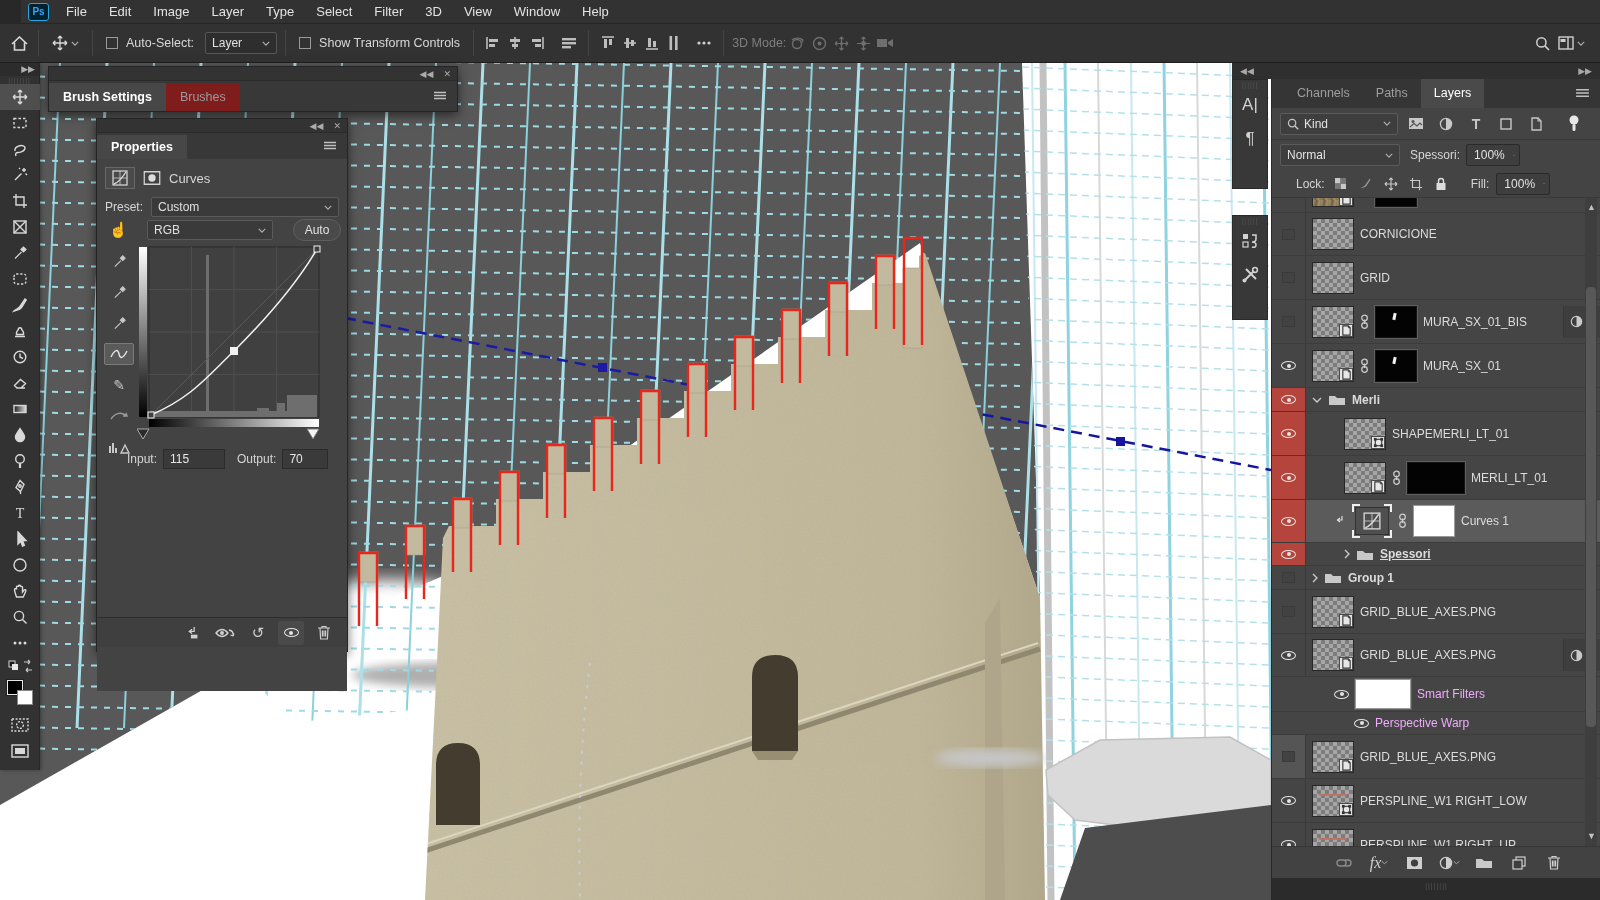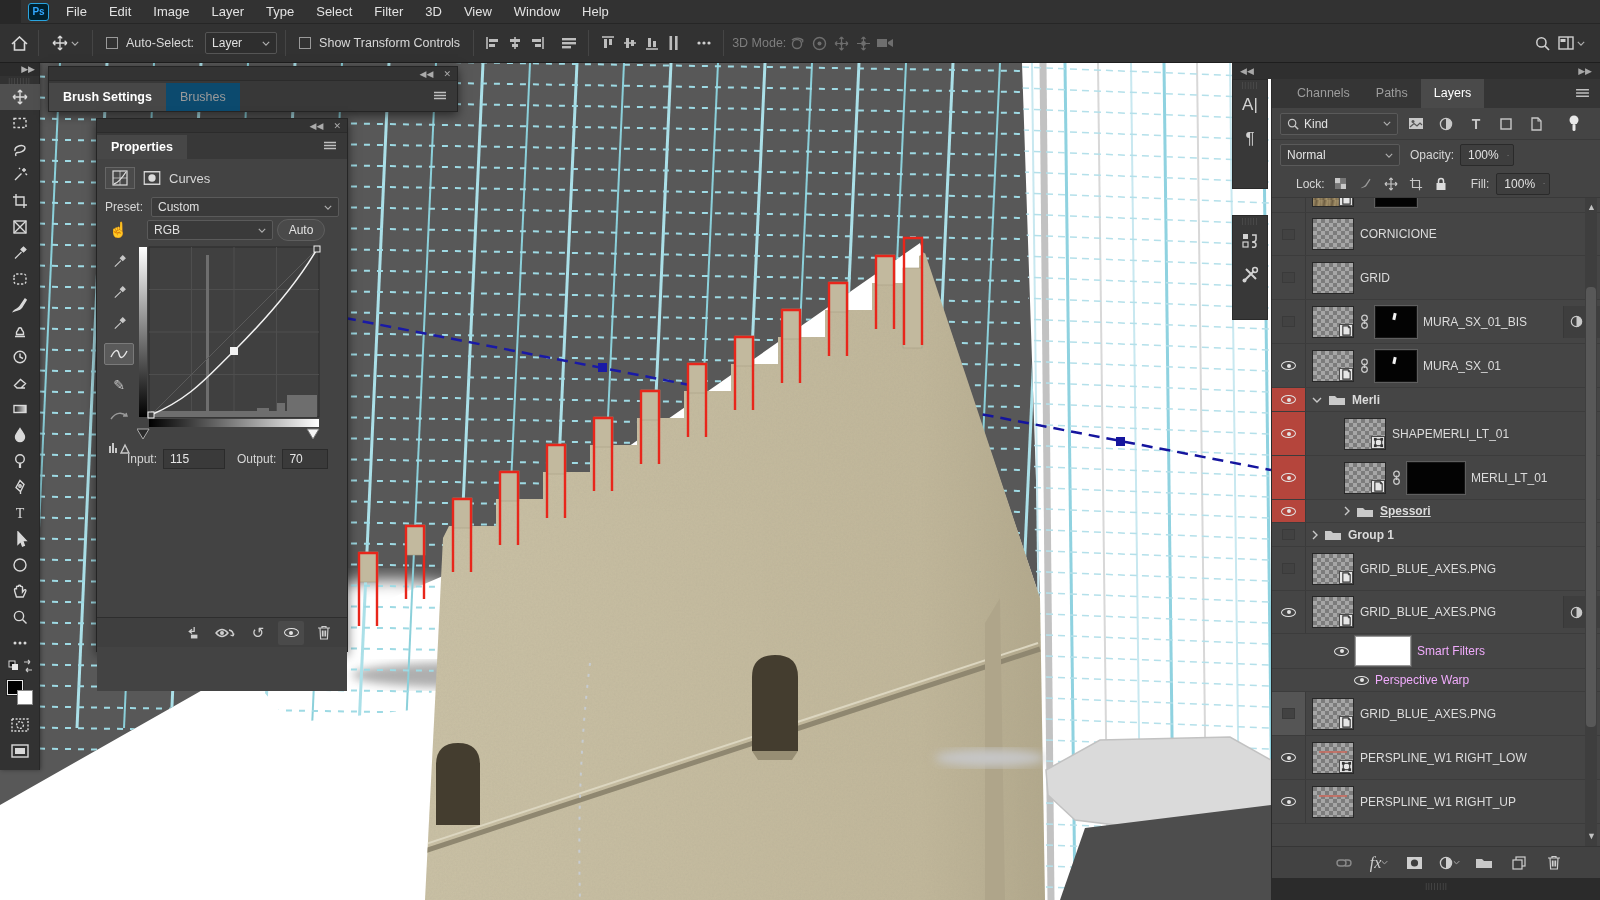--- a/index.html
+++ b/index.html
@@ -41,21 +41,21 @@
   #bgsw { position:absolute; left:17px; top:12px; width:16px; height:15px; background:#FFF; border:1px solid #888;}
 
   
   #canvas { position:absolute; left:0; top:63px; width:1271px; height:837px; background:#FFFFFF; overflow:hidden;}
 
   
   .fpanel { position:absolute; background:#3A3A3A; box-shadow:0 3px 10px rgba(0,0,0,.55); border:1px solid #252525; z-index:60;}
   .phdr { height:14px; background:#333333; display:flex; align-items:center; justify-content:flex-end; gap:10px;
     color:#ABABAB; font-size:9px; padding:0 6px; border-bottom:1px solid #2B2B2B;}
   .ptabs { height:30px; background:#383838; display:flex; align-items:flex-end; }
-  .ptab { padding:7px 14px; font-size:12.5px; color:#9A9A9A; background:#0c4a6e;}
+  .ptab { padding:7px 14px; font-size:12.5px; color:#9A9A9A; background:#7f1d1d;}
   .ptab.act { background:#474747; color:#FFFFFF; font-weight:bold; }
   .pmenu { margin-left:auto; align-self:center; padding-right:10px; color:#C0C0C0;}
 
   
   #props { left:96px; top:118px; width:252px; height:534px; }
   #props .body { background:#434343; height:100%; }
   .prow { display:flex; align-items:center; gap:8px; padding:6px 8px 2px 8px;}
   .pselect { height:20px; background:#3A3A3A; border:1px solid #5A5A5A; border-radius:2px; flex:1;
     display:flex; align-items:center; padding:0 6px; color:#E0E0E0; }
   .pselect .sp { flex:1; }
@@ -798,21 +798,21 @@
           </svg>
         </span>
       <span class="cvicon">
           <svg width="22" height="14" viewBox="0 0 22 14">
             <path d="M1,13 V6 H3 V13 M4,13 V3 H6 V13 M7,13 V8 H9 V13" fill="#C9C9C9"></path>
             <path d="M13,13 L17,5 L21,13 Z" fill="none" stroke="#C9C9C9" stroke-width="1.4"></path>
           </svg>
         </span>
     </div>
 
-    <div style="position:absolute;left:50px;top:100px;display:flex;gap:4px;align-items:center">
+    <div style="position:absolute;left:50px;top:100px;display:flex;gap:20px;align-items:center">
       <div class="pselect" style="width:126px">
         <span>RGB</span>
         <span class="sp"></span>
         <svg class="chev" viewBox="0 0 10 6" style="color:#B0B0B0">
             <use href="#i-chevd"></use>
           </svg>
       </div>
       <div id="autob">Auto</div>
     </div>
 
@@ -962,21 +962,21 @@
       </span>
   </div>
   <div id="blendrow">
     <div class="rselect" style="width:120px">
       <span>Normal</span>
       <span style="flex:1"></span>
       <svg class="chev" viewBox="0 0 10 6" style="color:#B0B0B0">
           <use href="#i-chevd"></use>
         </svg>
     </div>
-    <span style="margin-left:4px">Opacity:</span>
+    <span style="margin-left:4px">Spessori:</span>
     <div class="valbox">
       <span>100%</span>
       <span class="sp"></span>
       <svg class="chev" viewBox="0 0 10 6" style="color:#B0B0B0">
           <use href="#i-chevd"></use>
         </svg>
     </div>
   </div>
   <div id="lockrow">
     <span>Lock:</span>
@@ -1158,20 +1158,46 @@
             </span>
           </span>
         <svg width="9" height="16" viewBox="0 0 9 16" style="color:#C9C9C9">
             <use href="#i-chain"></use>
           </svg>
         <span class="mask" style="width:58px"></span>
         <span class="lname">MERLI_LT_01</span>
       </div>
     </div>
 
+    <div class="lrow sel" style="height:43px">
+      <div class="ecell red">
+          <span class="eye"></span>
+        </div>
+      <div class="rb">
+          <span class="ind2"></span>
+        <svg width="12" height="12" viewBox="0 0 12 12" style="color:#DDD">
+            <path d="M8,1 V5 H4 M6,3 L3.5,5 L6,7" fill="none" stroke="currentColor" stroke-width="1.2"></path>
+          </svg>
+        <span style="position:relative;width:40px;height:34px;flex:none">
+          <span style="position:absolute;left:3px;top:3px;width:34px;height:28px;background:#4F4F4F;border:1px solid #333;display:flex;align-items:center;justify-content:center">
+            <svg width="18" height="18" viewBox="0 0 16 16" fill="none" stroke="#DDD">
+                <use href="#i-curveg"></use>
+              </svg>
+          </span>
+          <svg width="40" height="34" viewBox="0 0 40 34" style="position:absolute;left:0;top:0">
+            <path d="M1,8 V1 H8 M32,1 H39 V8 M39,26 V33 H32 M8,33 H1 V26" fill="none" stroke="#F0F0F0" stroke-width="2"></path>
+          </svg>
+        </span>
+        <svg width="9" height="16" viewBox="0 0 9 16" style="color:#C9C9C9">
+            <use href="#i-chain"></use>
+          </svg>
+        <span class="mask white"></span>
+        <span class="lname">Curves 1</span>
+      </div>
+    </div>
 
     <div class="grow" style="height:23px">
       <div class="ecell red">
           <span class="eye"></span>
         </div>
       <div class="rb">
           <span class="ind1"></span>
         <svg width="6" height="10" viewBox="0 0 6 10" style="color:#C9C9C9">
             <use href="#i-chevr"></use>
           </svg>

